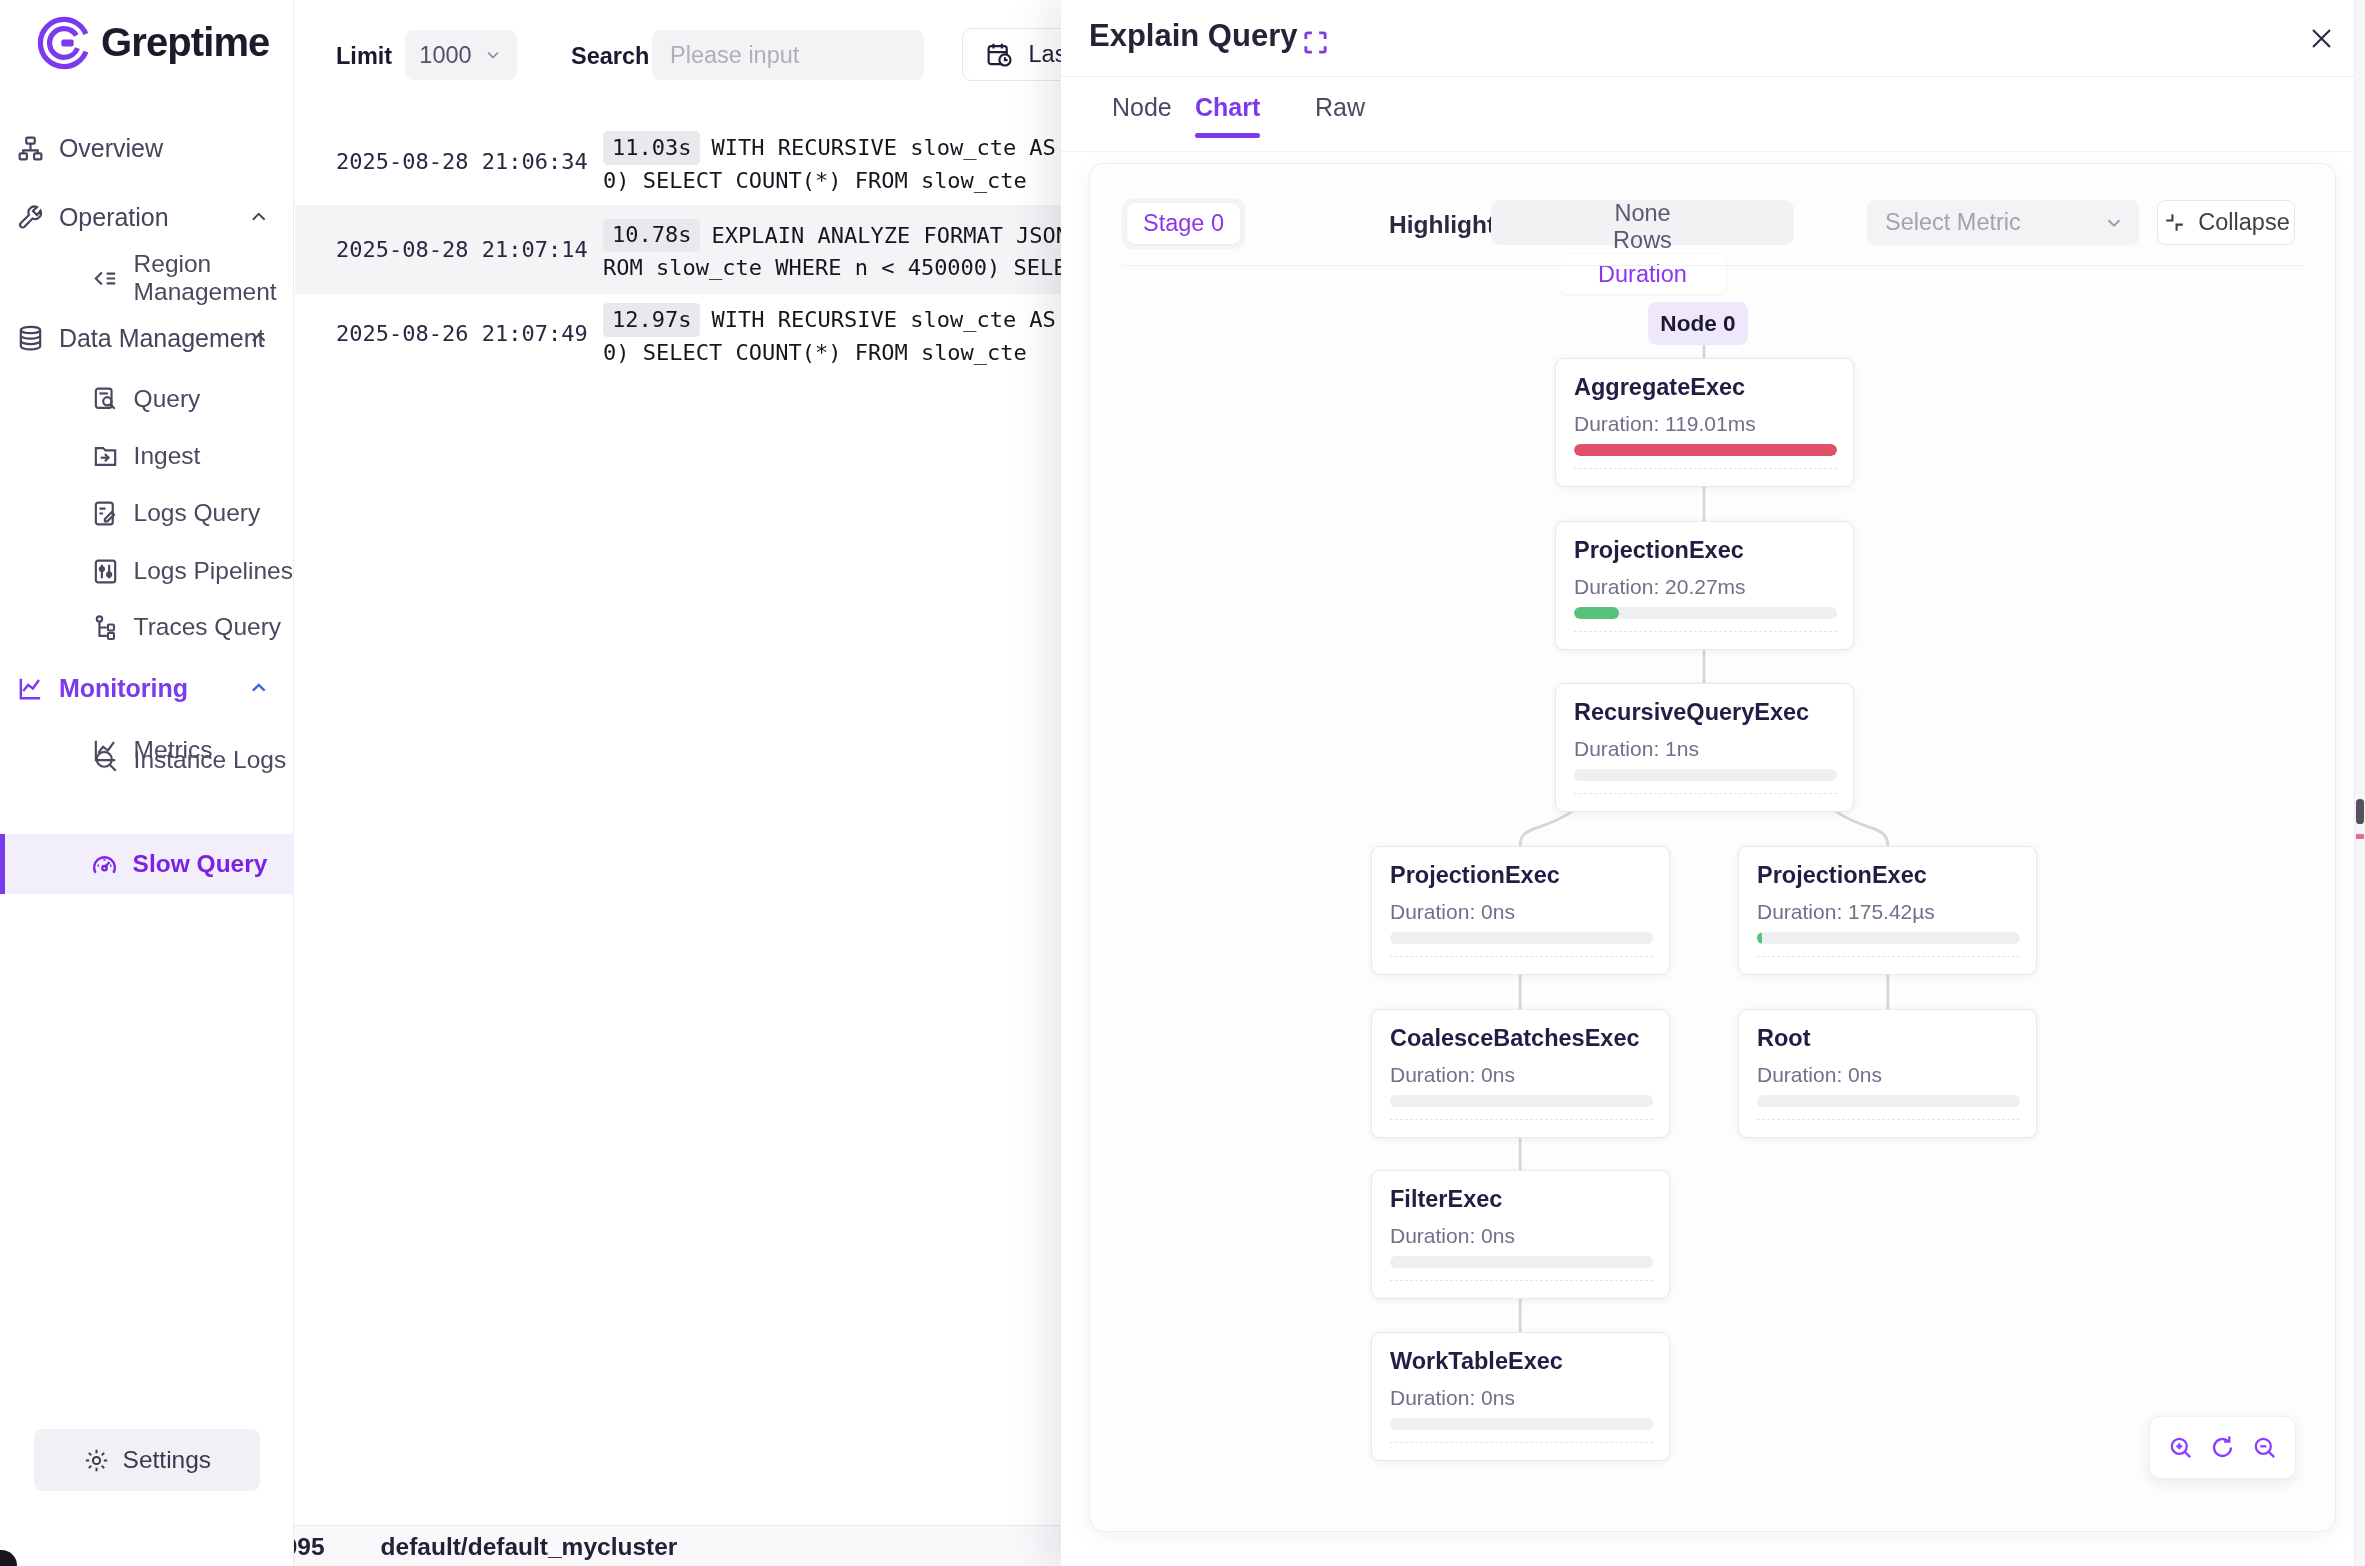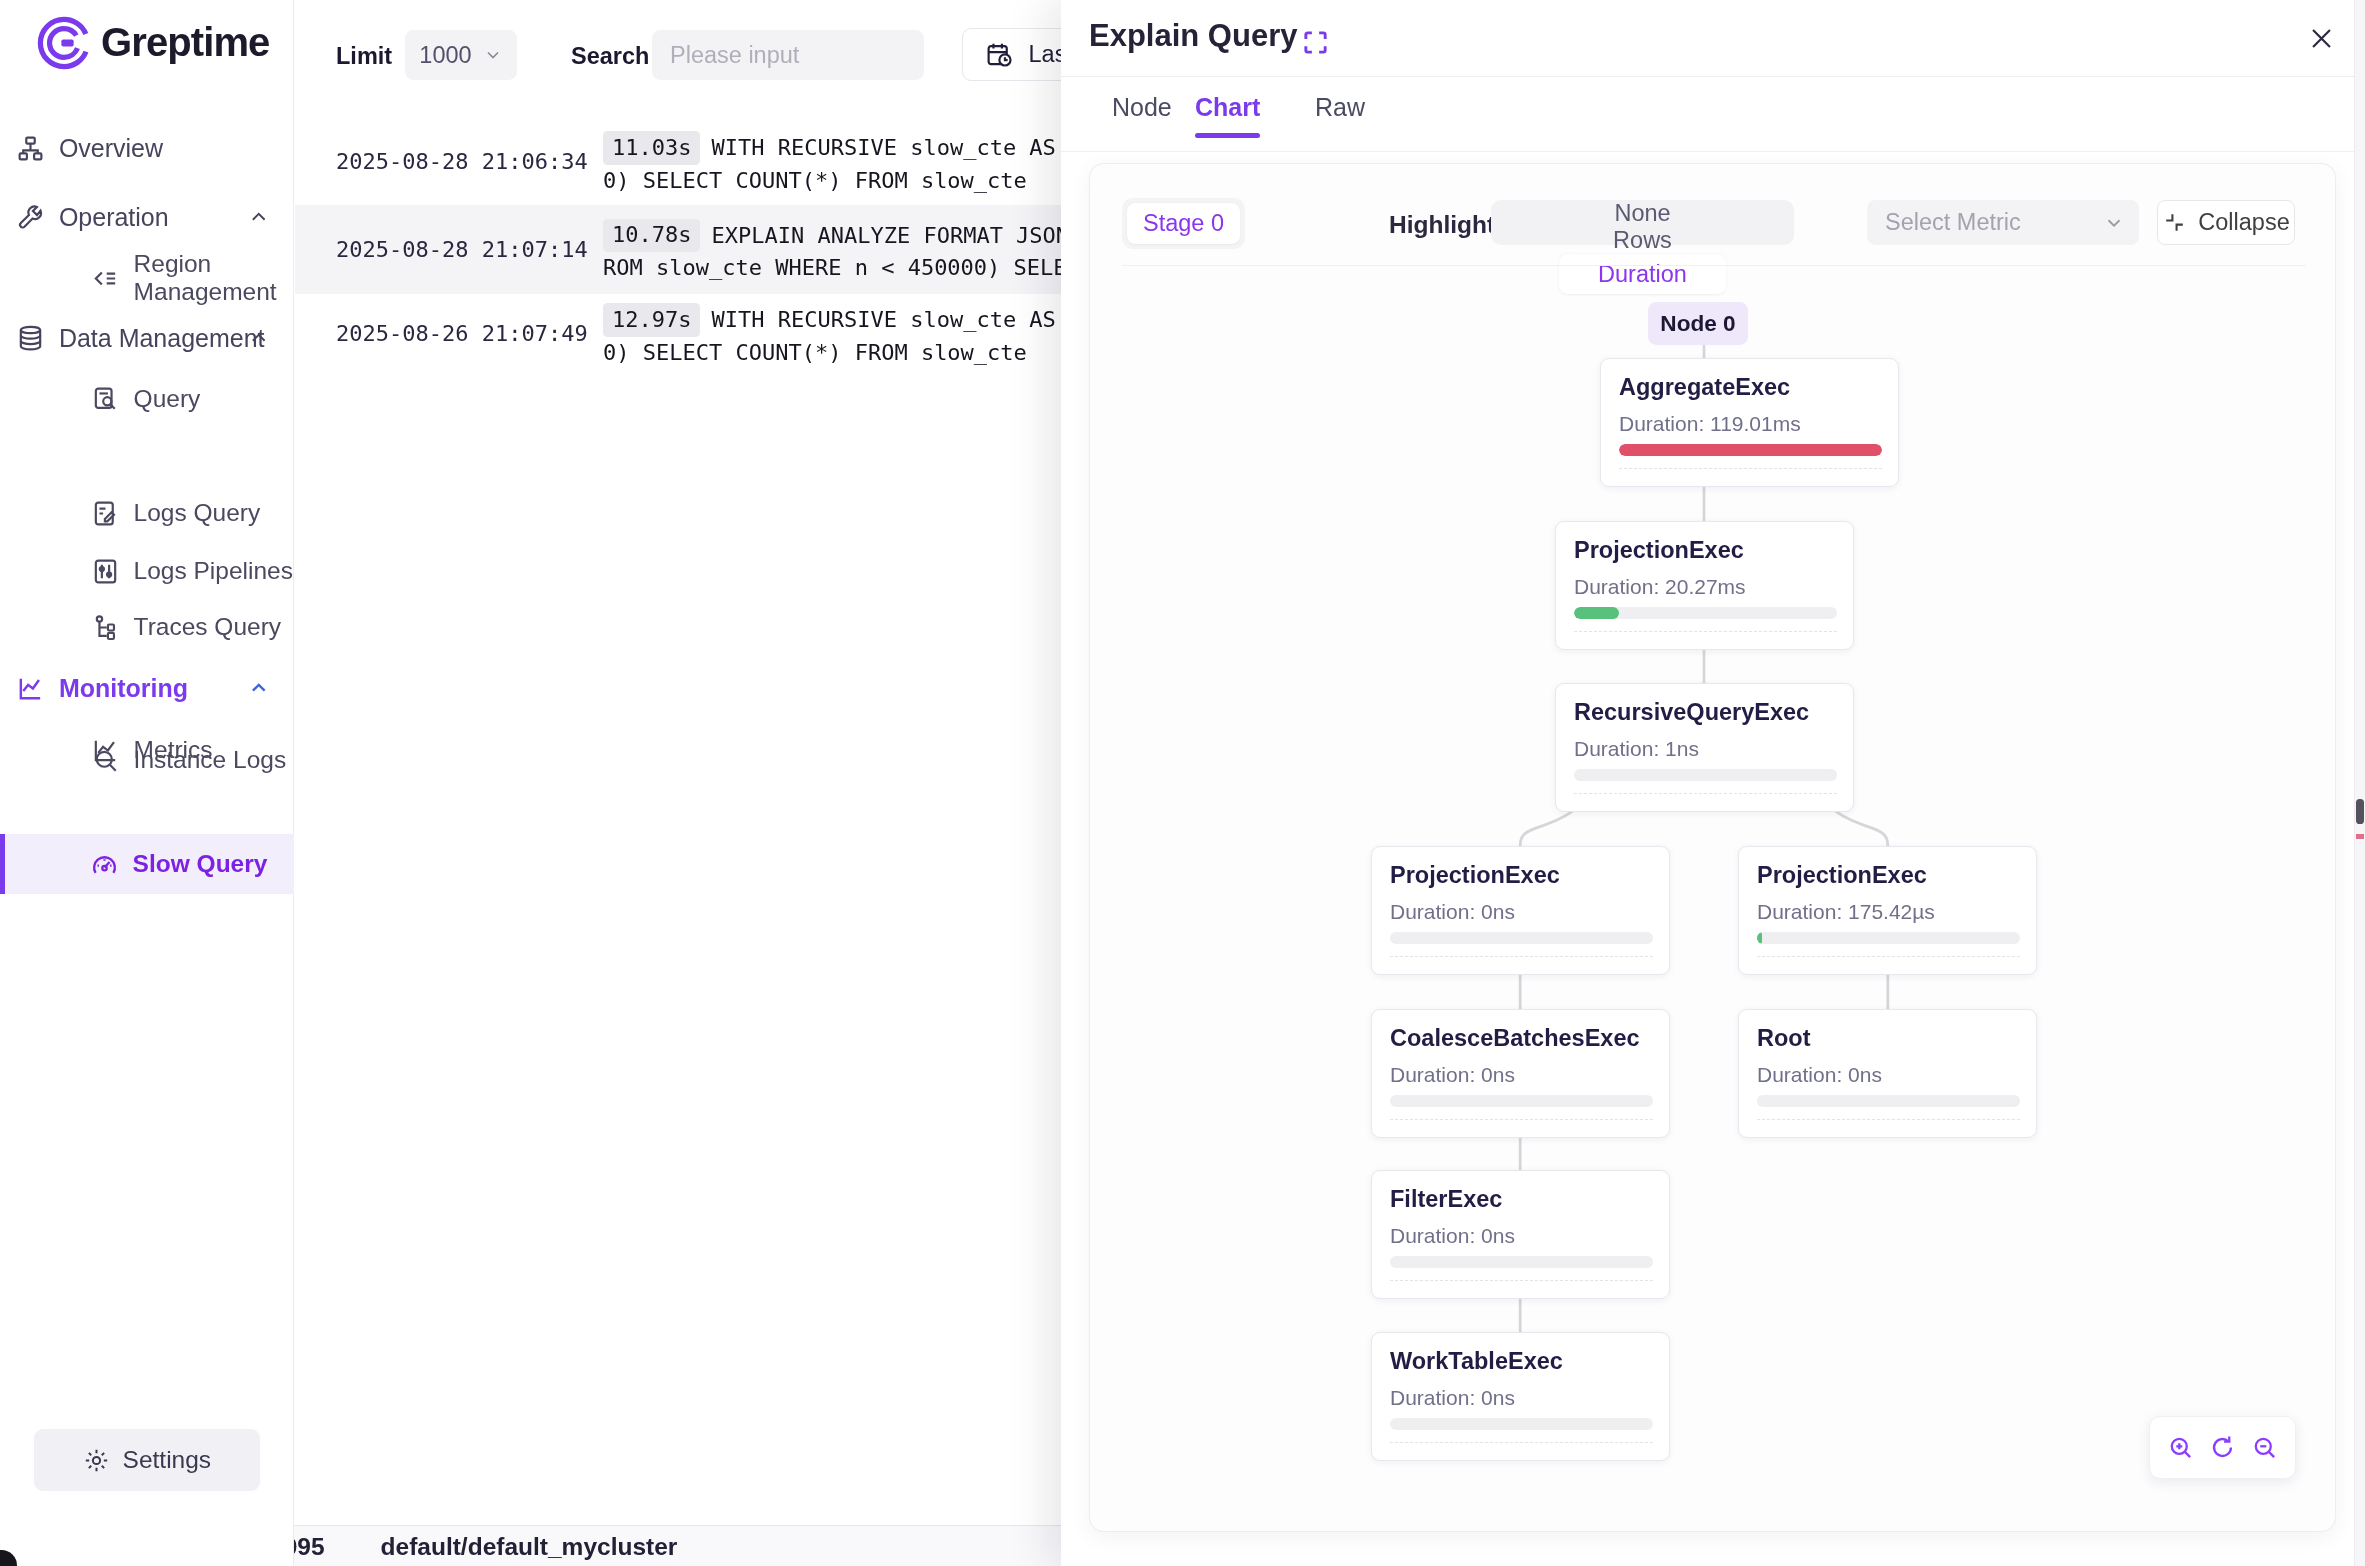--- a/index.html
+++ b/index.html
@@ -74,21 +74,21 @@
 
   .flow { position:absolute; left:0; top:101px; width:1247px; height:1268px; }
   .edges { position:absolute; left:0; top:0; }
   .node-badge { position:absolute; left:558px; top:37px; width:100px; height:43px; background:#efe8fb; border-radius:8.2px; display:flex; align-items:center; justify-content:center; font-size:22.6px; font-weight:700; color:#1d1935; }
   .ncard { position:absolute; width:299px; height:129px; background:#fff; border:0.9px solid #e7e7ee; border-radius:9px; box-shadow:0 1.8px 7.2px rgba(30,28,60,.06); cursor:pointer; }
   .ncard .nt { position:absolute; left:18px; top:14.5px; font-size:23.5px; font-weight:700; color:#221d44; }
   .ncard .nd { position:absolute; left:18px; top:53px; font-size:21px; color:#71708a; }
   .ncard .track { position:absolute; left:18px; top:85px; width:263px; height:11.8px; background:#efeff2; border-radius:6.3px; overflow:hidden; }
   .ncard .fill { height:100%; border-radius:6.3px; width:0; }
   .ncard .dash { position:absolute; left:18px; top:109px; width:263px; border-top:1.8px dashed #e3e3e8; }
-  .n-agg  { left:465px; top:93px;margin-left:45px; }
+  .n-agg  { left:465px; top:93px; }
   .n-proj1{ left:465px; top:256px; }
   .n-rec  { left:465px; top:418px; }
   .n-l1 { left:281px; top:581px; }
   .n-l2 { left:281px; top:744px; }
   .n-l3 { left:281px; top:905px; }
   .n-l4 { left:281px; top:1067px; }
   .n-r1 { left:648px; top:581px; }
   .n-r2 { left:648px; top:744px; }
 
   .zoom-toolbar { position:absolute; left:1059px; top:1151px; width:147px; height:63px; background:#fff; border:0.9px solid #f0f0f3; border-radius:11px; box-shadow:0 3.6px 12.7px rgba(30,28,60,.08); display:flex; align-items:center; justify-content:space-around; padding:0 9px; }
@@ -152,20 +152,28 @@
         </svg>
     </div>
     <div class="nav-item indent" style="top:370px">
       <svg viewBox="0 0 24 24" fill="none" stroke="currentColor" stroke-width="1.8">
           <rect x="4" y="3" width="13" height="16" rx="2"></rect>
           <path d="M7 7h7"></path>
           <circle cx="13.5" cy="13.5" r="3.4"></circle>
           <path d="M16 16l3.6 3.6"></path>
         </svg>
       <span>Query</span>
+    </div>
+    <div class="nav-item indent" style="top:427px">
+      <svg viewBox="0 0 24 24" fill="none" stroke="currentColor" stroke-width="1.8">
+          <path d="M4 5h6l2 2h8v12H4z"></path>
+          <path d="M8 13h6"></path>
+          <path d="M11.5 10l3 3-3 3"></path>
+        </svg>
+      <span>Ingest</span>
     </div>
     <div class="nav-item indent" style="top:484px">
       <svg viewBox="0 0 24 24" fill="none" stroke="currentColor" stroke-width="1.8">
           <rect x="4" y="3" width="14" height="18" rx="2"></rect>
           <path d="M7 8h5M7 12h3"></path>
           <path d="M11.5 16.5l5.5-5.5 2 2-5.5 5.5h-2z"></path>
         </svg>
       <span>Logs Query</span>
     </div>
     <div class="nav-item indent" style="top:542px">

